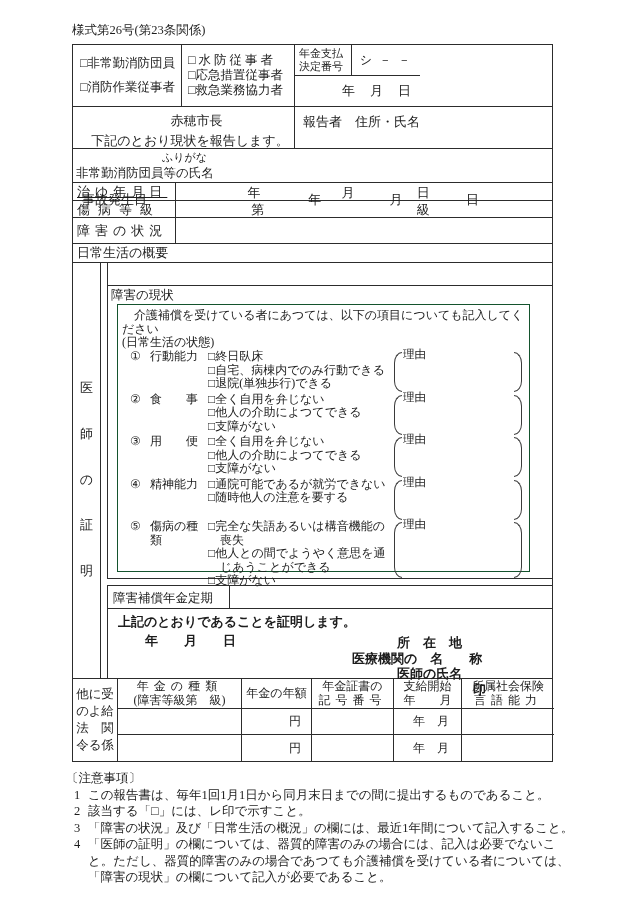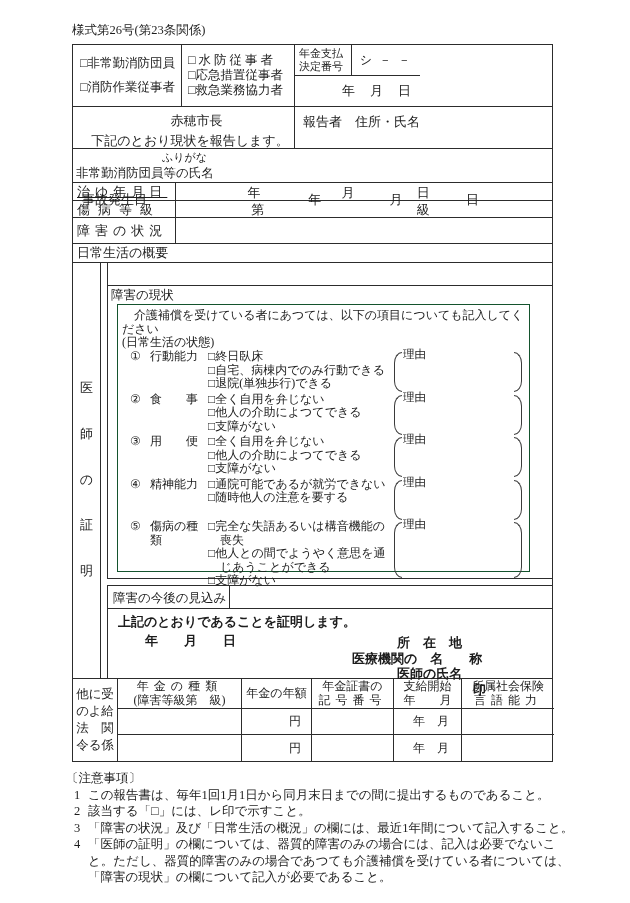--- a/index.html
+++ b/index.html
@@ -272,21 +272,21 @@
               <span class="reason-label">理由</span>
               <span class="par pr"></span>
             </div>
           </div>
         </div>
       </div>
 
       <div class="gap6"></div>
 
       <div class="outlook-row">
-        <div class="olbl">障害の今後の見込み</div>
+        <div class="olbl">障害補償年金定期</div>
         <div class="oval blank-cell"></div>
       </div>
 
       <div class="cert-box">
         <div class="cert-l1">上記のとおりであることを証明します。</div>
         <div class="cert-l2 blank-cell">年　　月　　日</div>
         <div class="cert-right">
           <div class="pad45 blank-cell">所　在　地</div>
           <div class="blank-cell">医療機関の　名　　称</div>
           <div class="pad45">

